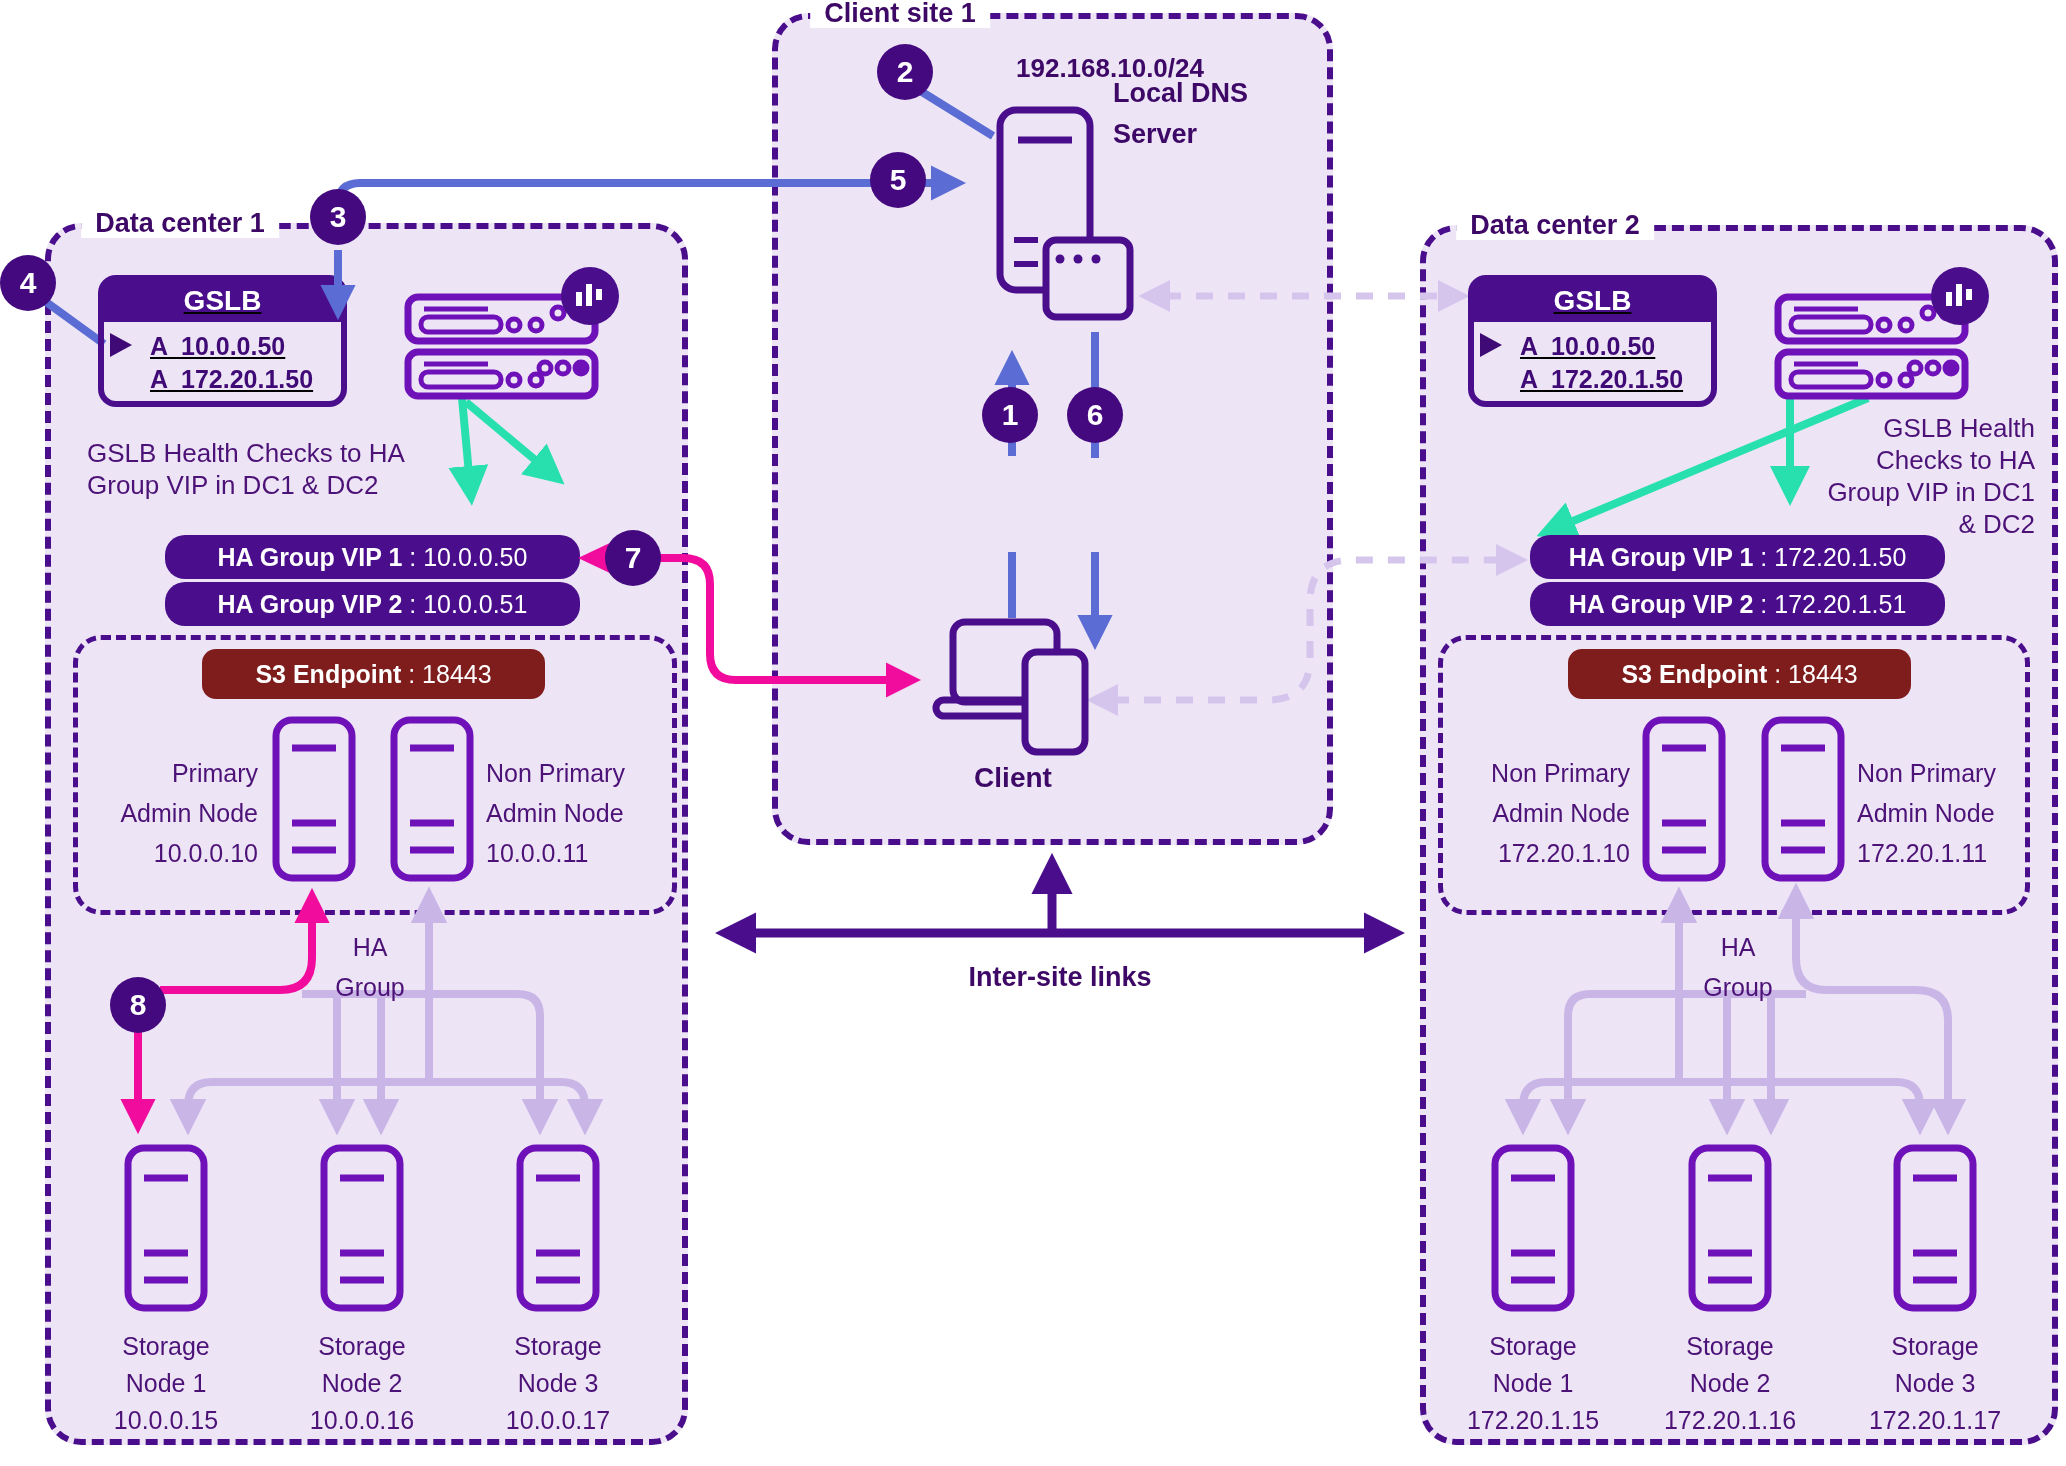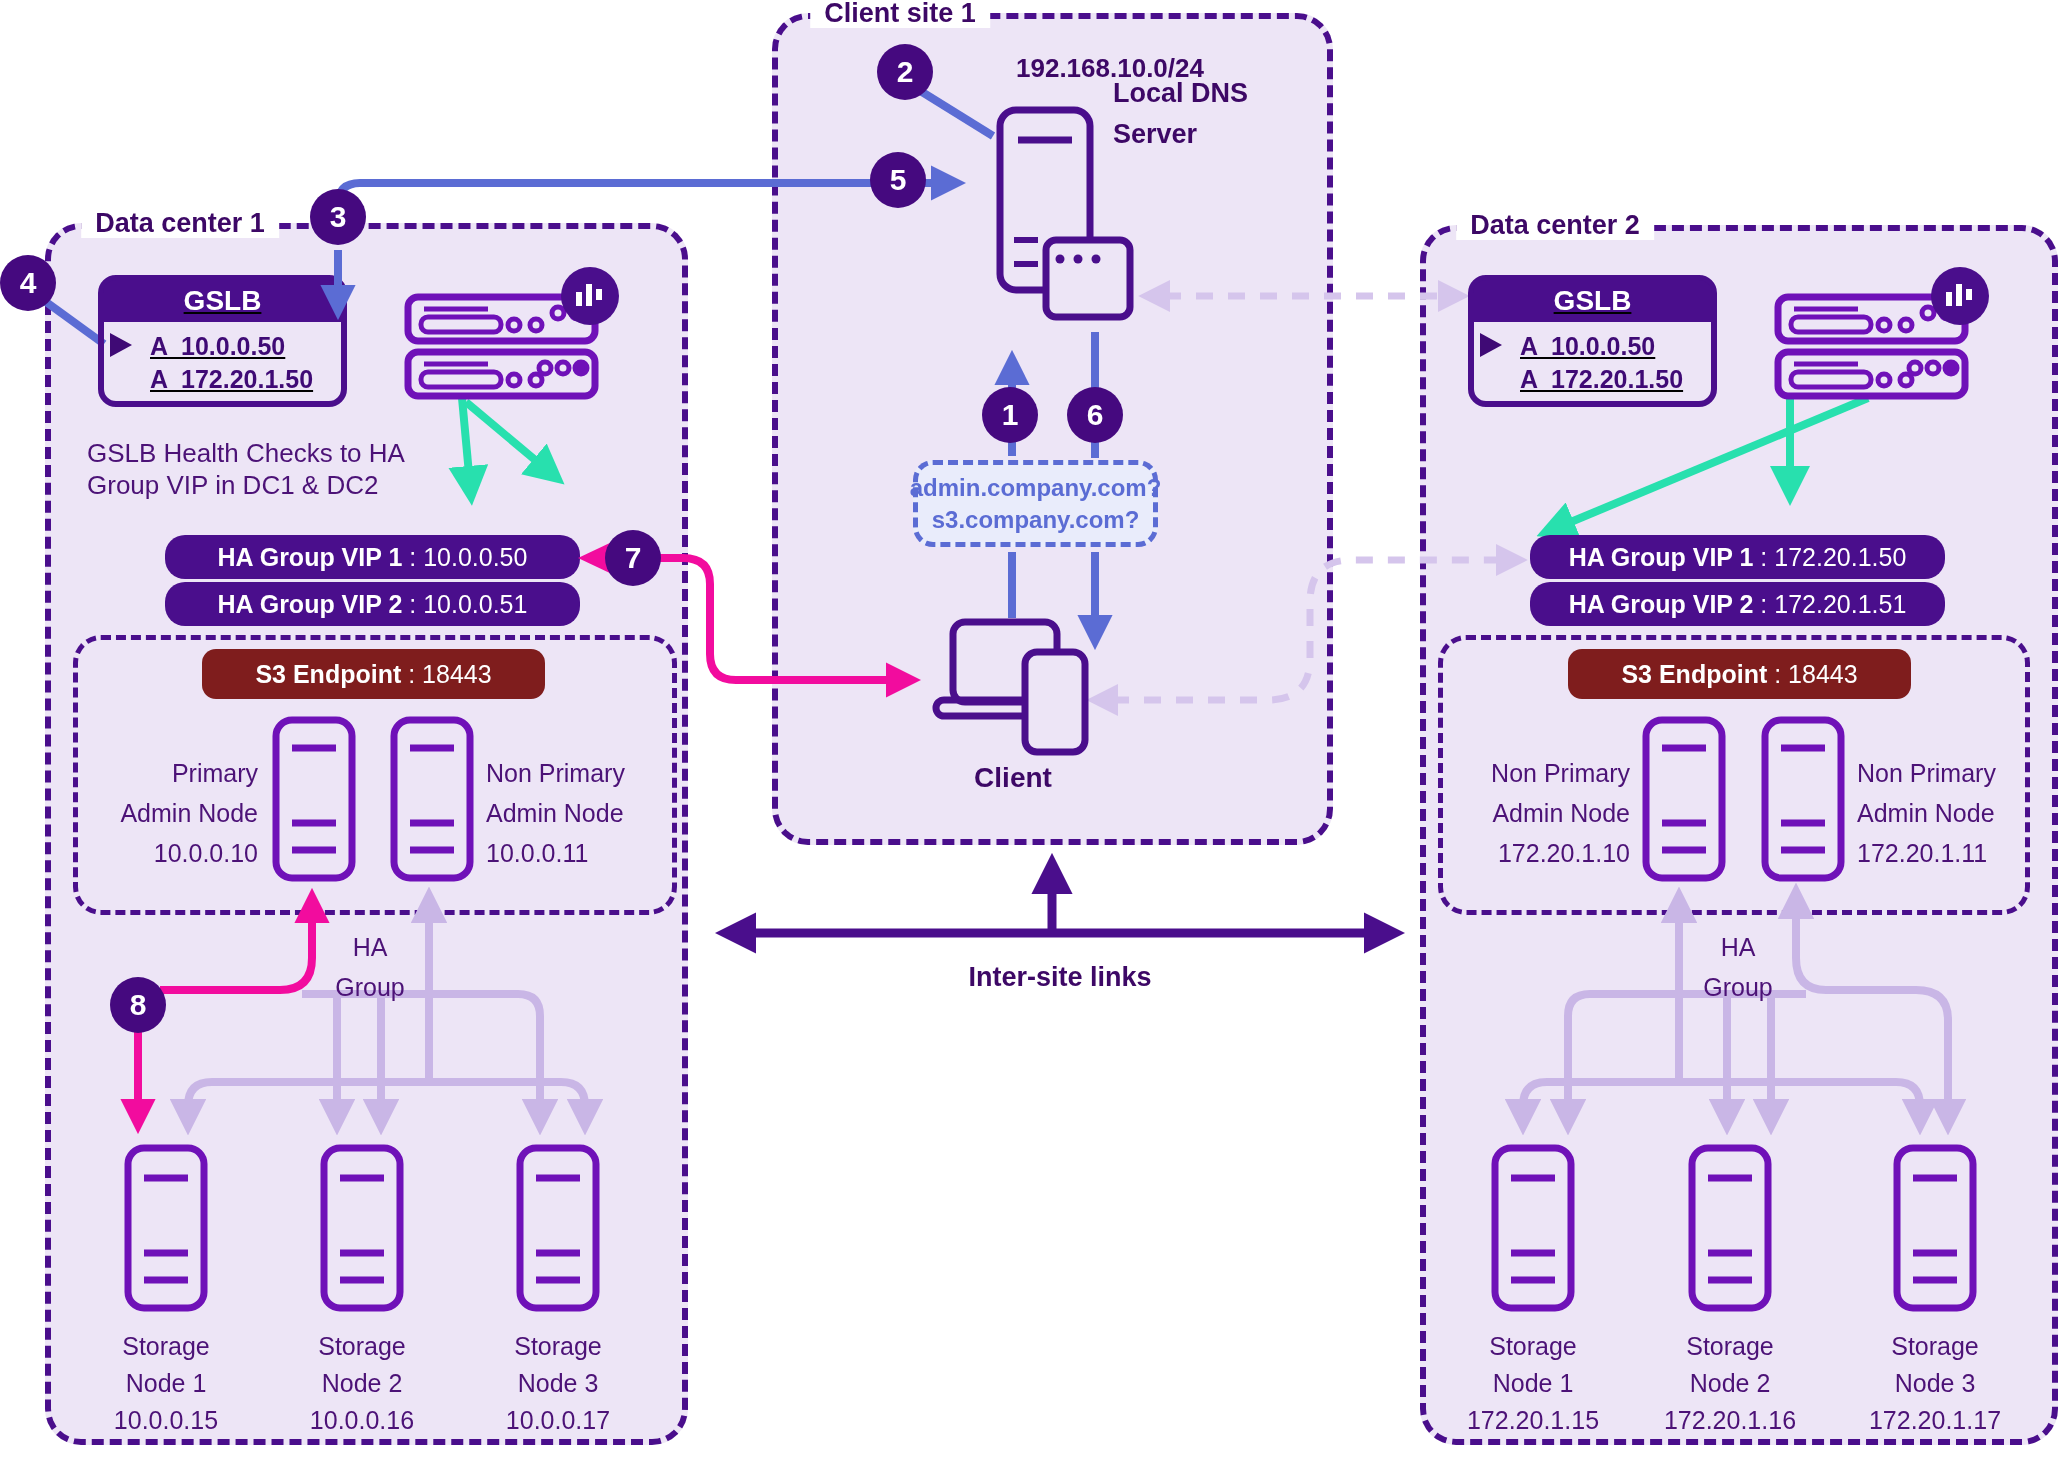--- a/index.html
+++ b/index.html
@@ -270,24 +270,20 @@
 
   <div class="site-title" style="left:180px;top:208px;">Data center 1</div>
   <div class="site-title" style="left:900px;top:-2px;">Client site 1</div>
   <div class="site-title" style="left:1555px;top:210px;">Data center 2</div>
 
   <div class="lbl c big" style="left:1110px;top:53px;font-size:26px;">192.168.10.0/24</div>
   <div class="lbl big" style="left:1113px;top:70px;">
     <span class="ln" style="line-height:35px;">Local DNS</span>
     <span class="ln" style="line-height:35px;">Server</span>
   </div>
-  <div class="query">
-    <span>admin.company.com?</span>
-    <span>s3.company.com?</span>
-  </div>
   <div class="lbl c big" style="left:1013px;top:762px;font-size:28px;">Client</div>
 
   <div class="gslb" style="left:98px;top:275px;">
     <div class="gslb-h">GSLB</div>
     <div class="gslb-b">
       <span class="rec">A  10.0.0.50</span>
       <span class="rec">A  172.20.1.50</span>
     </div>
   </div>
   <div class="lbl" style="left:87px;top:437px;">
@@ -332,20 +328,26 @@
       <span class="ln37">Node 3</span>
       <span class="ln37">10.0.0.17</span>
   </div>
 
   <div class="gslb" style="left:1468px;top:275px;">
     <div class="gslb-h">GSLB</div>
     <div class="gslb-b">
       <span class="rec">A  10.0.0.50</span>
       <span class="rec">A  172.20.1.50</span>
     </div>
+  </div>
+  <div class="lbl r" style="right:31px;top:412px;width:320px;">
+    <span class="ln32">GSLB Health</span>
+    <span class="ln32">Checks to HA</span>
+    <span class="ln32">Group VIP in DC1</span>
+    <span class="ln32">&amp; DC2</span>
   </div>
   <div class="vip" style="left:1530px;top:535px;">
     <b>HA Group VIP 1</b><span class="pre"> : 172.20.1.50</span>
   </div>
   <div class="vip" style="left:1530px;top:582px;">
     <b>HA Group VIP 2</b><span class="pre"> : 172.20.1.51</span>
   </div>
   <div class="s3box" style="left:1568px;top:649px;">
     <b>S3 Endpoint</b><span class="pre"> : 18443</span>
   </div>

